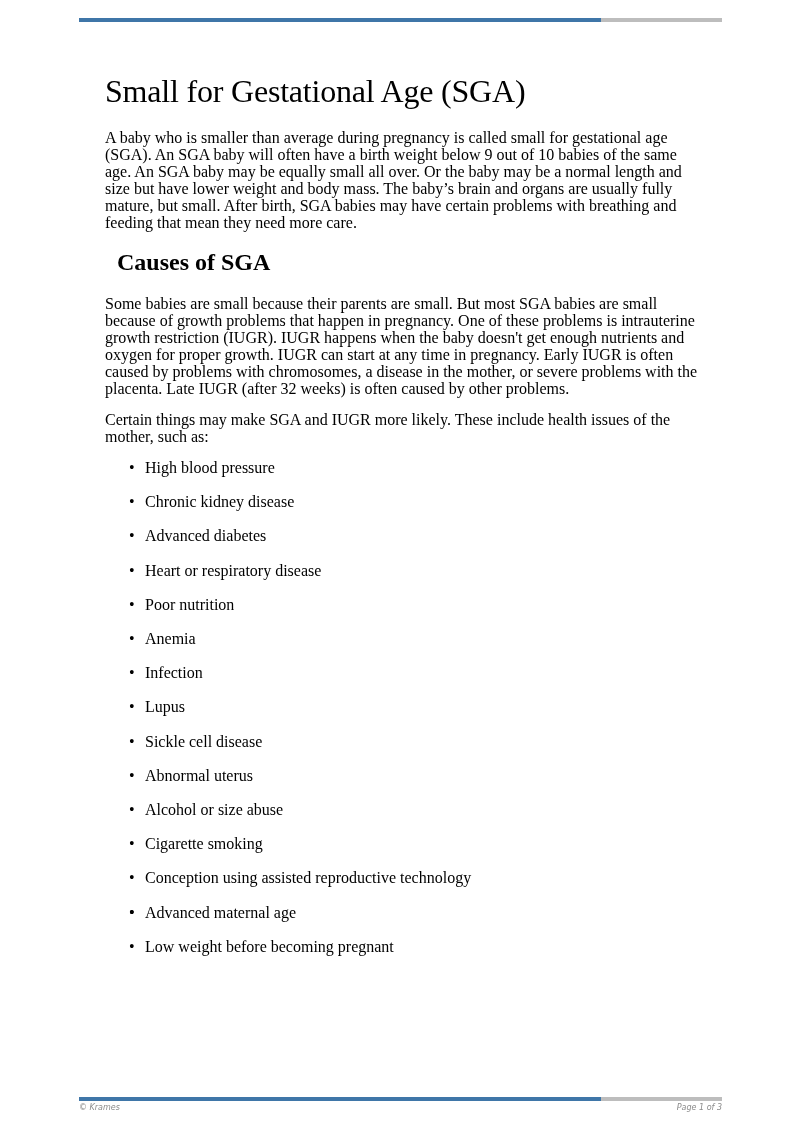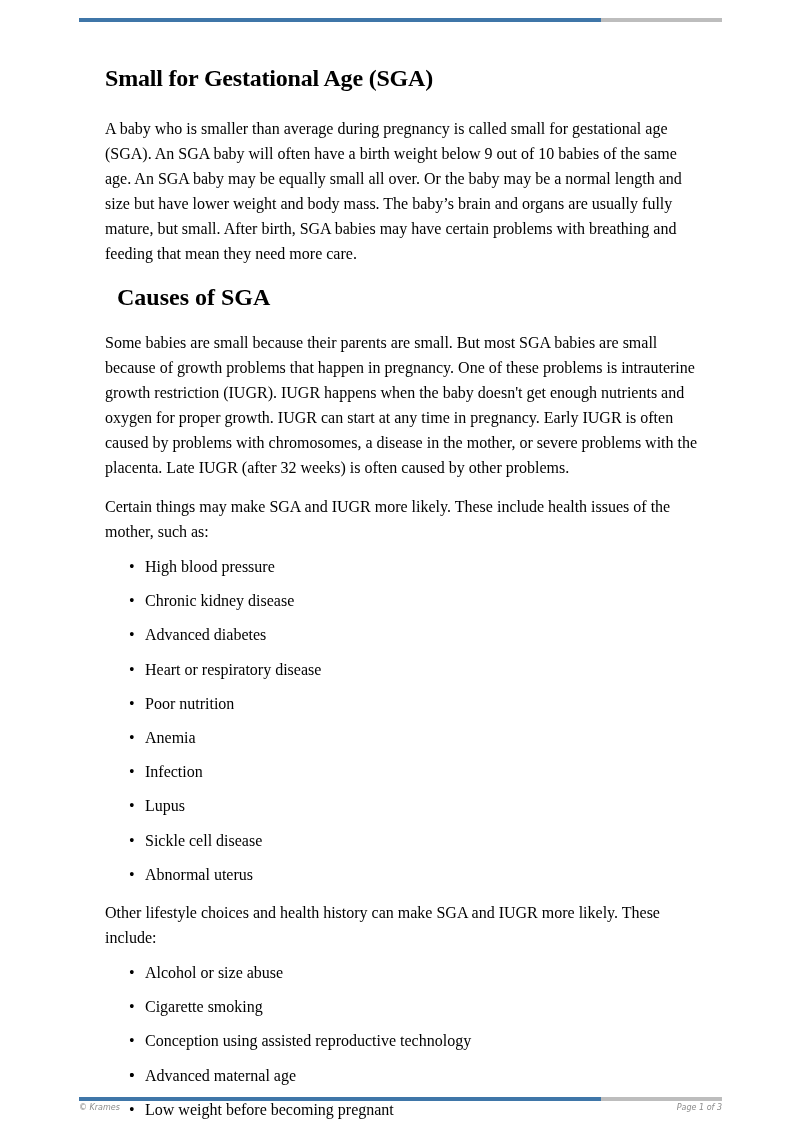--- a/index.html
+++ b/index.html
@@ -3,23 +3,23 @@
   <meta charset="utf-8">
   <style>
     html, body { margin: 0; padding: 0; background: #ffffff; }
     body { width: 800px; height: 1130px; position: relative; overflow: hidden; color: #000; font-family: "Liberation Serif", "DejaVu Serif", serif; }
     .rule { position: absolute; left: 79px; width: 643px; height: 4px; display: flex; }
     .rule .blue { width: 522px; background: #3f76a8; height: 100%; }
     .rule .gray { flex: 1; background: #bdbdbd; height: 100%; }
     .rule.top { top: 18px; }
     .rule.bottom { top: 1097px; }
     .content { position: absolute; left: 105px; top: 52px; width: 600px; }
-    h1 { font-family: "Liberation Serif", serif; font-weight: bold; font-size: 24px; line-height: 44px; margin: 4px 0 16px 0; letter-spacing: -0.2px; }
+    h1 { font-family: "Liberation Serif", serif; font-weight: normal; font-size: 32px; line-height: 44px; margin: 17px 0 16px 0; letter-spacing: -0.2px; }
     h2 { font-family: "Liberation Serif", serif; font-weight: bold; font-size: 24px; line-height: 30px; margin: 16px 0 18px 12px; }
-    p { font-size: 16px; line-height: 25px; margin: 0 0 14px 0; }
+    p { font-size: 16px; line-height: 17px; margin: 0 0 14px 0; }
     ul { margin: 0 0 12px 0; padding-left: 40px; list-style: none; }
     ul li { font-size: 16px; line-height: 18.2px; margin: 0 0 16px 0; position: relative; }
     ul li .bullet { position: absolute; left: -16px; top: 0; }
     .footer { position: absolute; top: 1103px; left: 79px; width: 643px; font-family: "DejaVu Sans", sans-serif; font-size: 8px; font-style: italic; color: #8a8a8a; display: flex; justify-content: space-between; }
   </style>
 </head>
 <body>
 
 <div class="rule top">
   <div class="blue"></div>
@@ -40,21 +40,20 @@
     <li><span class="bullet">•</span><span>Advanced diabetes</span></li>
     <li><span class="bullet">•</span><span>Heart or respiratory disease</span></li>
     <li><span class="bullet">•</span><span>Poor nutrition</span></li>
     <li><span class="bullet">•</span><span>Anemia</span></li>
     <li><span class="bullet">•</span><span>Infection</span></li>
     <li><span class="bullet">•</span><span>Lupus</span></li>
     <li><span class="bullet">•</span><span>Sickle cell disease</span></li>
     <li><span class="bullet">•</span><span>Abnormal uterus</span></li>
   </ul>
 
-  <p>Other lifestyle choices and health history can make SGA and IUGR more likely. These include:</p>
 
   <ul>
     <li><span class="bullet">•</span><span>Alcohol or size abuse</span></li>
     <li><span class="bullet">•</span><span>Cigarette smoking</span></li>
     <li><span class="bullet">•</span><span>Conception using assisted reproductive technology</span></li>
     <li><span class="bullet">•</span></li>
     <li><span class="bullet">•</span><span>Advanced maternal age</span></li>
     <li><span class="bullet">•</span><span>Low weight before becoming pregnant</span></li>
   </ul>
 </div>

